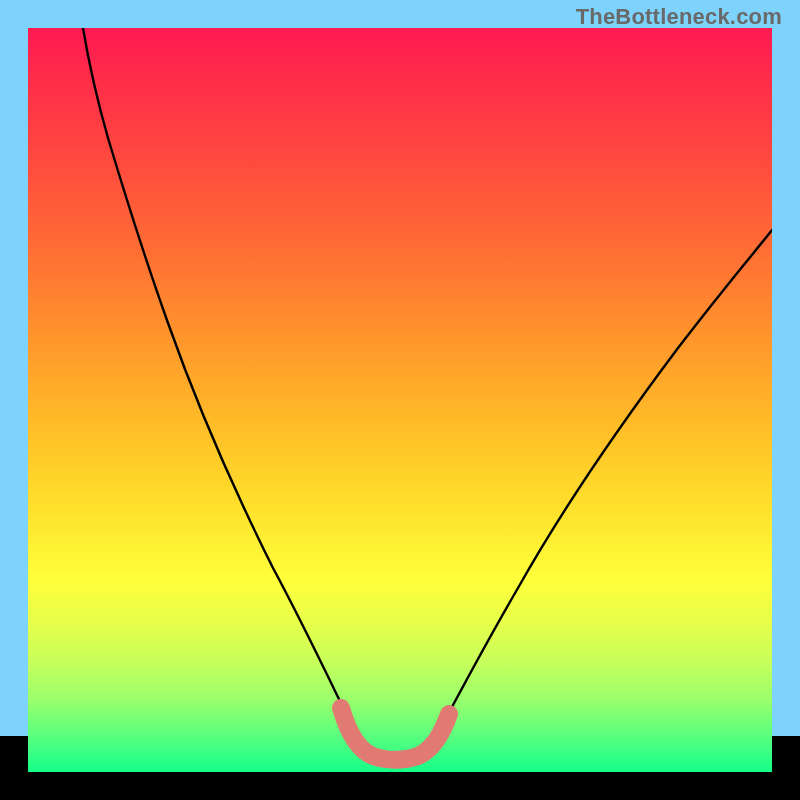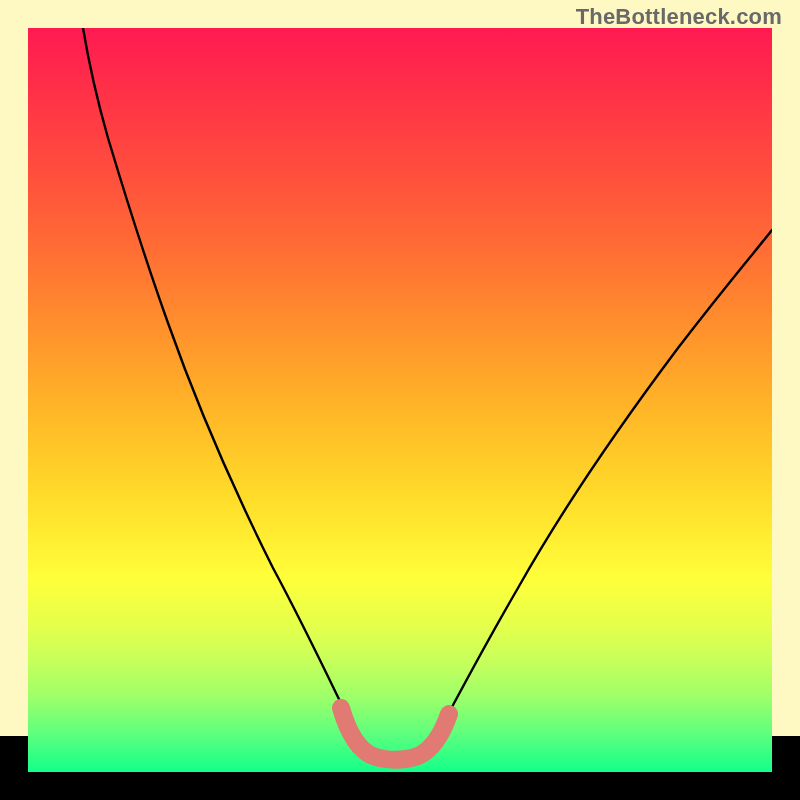--- a/index.html
+++ b/index.html
@@ -1,21 +1,21 @@
 <!DOCTYPE html>
 <html><head>
 <meta charset="utf-8">
 <style>
   * { margin: 0; padding: 0; box-sizing: border-box; }
   html, body { width: 800px; height: 800px; background: #000; overflow: hidden; }
   .frame {
     position: absolute;
     left: 0; top: 0;
     width: 800px; height: 736px;
-    background: #fef9c3;
+    background: #7dd3fc;
   }
   .watermark {
     position: absolute;
     top: 4px;
     right: 18px;
     font-family: Arial, Helvetica, sans-serif;
     font-size: 22px;
     font-weight: 600;
     color: #696969;
     letter-spacing: 0.2px;

